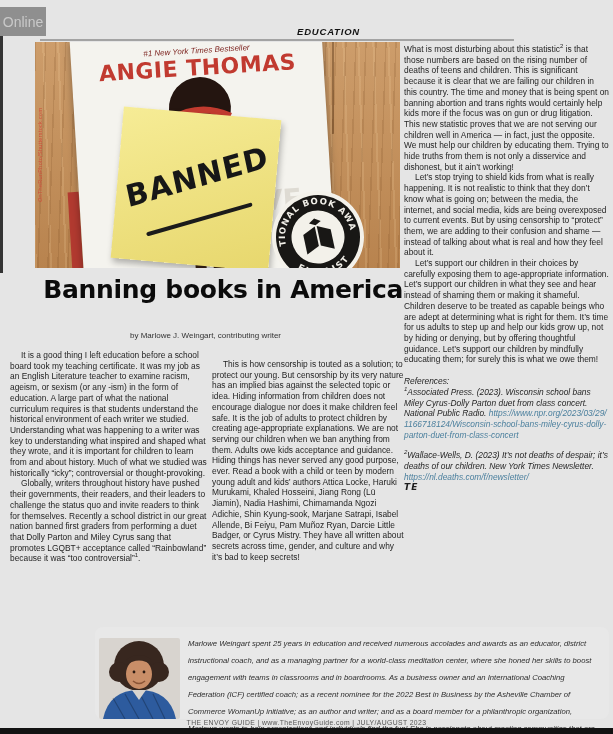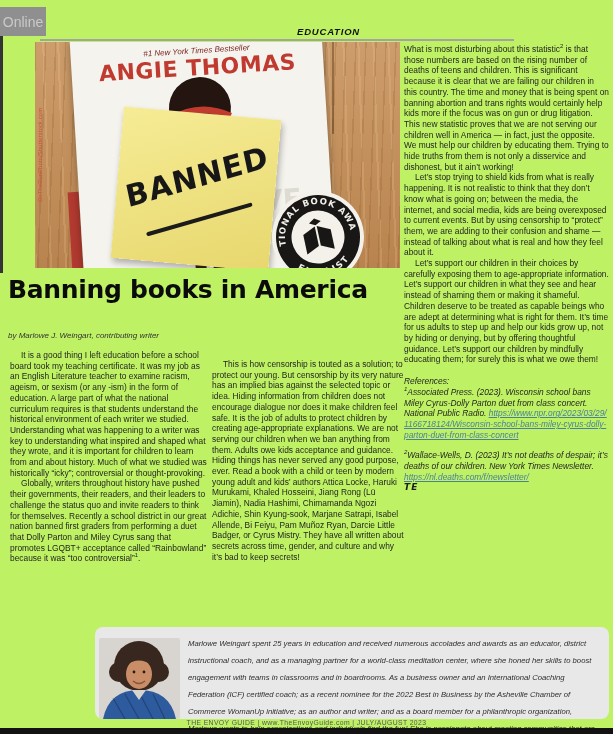--- a/index.html
+++ b/index.html
@@ -1,18 +1,18 @@
 <!DOCTYPE html>
 <html><head>
 <meta charset="utf-8">
 <style>
   * { margin:0; padding:0; box-sizing:border-box; }
   html,body { background:#ffffff; }
   .page {
-    position:relative; width:613px; height:734px; background:#bef264;
+    position:relative; width:613px; height:734px; background:#e5e5e5;
     overflow:hidden; font-family:"Liberation Sans", sans-serif; margin:0 auto;
   }
   
   .online-badge {
     position:absolute; left:0; top:7px; width:46px; height:29px;
     background:#8f8f8f; color:#c9c9c9; font-size:14px;
     display:flex; align-items:center; justify-content:center; z-index:9;
   }
   .left-strip { position:absolute; left:0; top:7px; width:3px; height:266px; background:#343434; z-index:8; }
 
@@ -62,45 +62,45 @@
   }
   .seal { position:absolute; left:235px; top:147px; width:96px; height:96px; transform:rotate(-12deg); }
   .seal text { font-family:"DejaVu Sans", sans-serif; }
   .photo-credit {
     position:absolute; left:2px; top:0; height:226px; writing-mode:vertical-rl;
     transform:rotate(180deg); font-size:5.5px; letter-spacing:.3px; color:#cf4c3b; text-align:center;
   }
 
   
   .title {
-    position:absolute; left:8px; top:275px; width:395px; text-align:left;
+    position:absolute; left:8px; top:275px; width:395px; text-align:right;
     font-family:"DejaVu Sans", sans-serif; font-weight:bold; font-size:25px;
     letter-spacing:-.3px; color:#0b0b0b;
   }
   .subtitle {
     position:absolute; left:8px; top:306px; width:395px; text-align:center;
     font-family:"DejaVu Sans", sans-serif; font-weight:bold; font-style:italic; font-size:15.5px; color:#101010;
   }
   .byline {
-    position:absolute; left:8px; top:331px; width:395px; 
-    font-style:italic; font-size:8px; color:#333;
+    position:absolute; left:8px; top:331px; width:395px; text-align:center;
+    font-size:8px; color:#333;
   }
 
   
   .col { position:absolute; font-size:8.4px; line-height:10.7px; color:#1f1f1f; }
   .col1 { left:10px;  top:350px; width:197px; }
   .col2 { left:212px; top:359px; width:193px; }
   .col3 { left:404px; top:44px;  width:205px; }
   .para { text-indent:11px; }
   .para.flush { text-indent:0; }
   sup { font-size:6px; line-height:0; vertical-align:super; }
 
   .refs-heading { font-weight:normal; font-style:italic; margin-top:11px; }
   .ref { font-style:italic; margin-bottom:10px; }
-  .link { color:#4a7f9d; text-decoration:underline; word-break:break-all; cursor:pointer; }
+  .link { color:#4a7f9d; word-break:break-all; cursor:pointer; }
   .end-mark { font-weight:bold; font-size:9px; letter-spacing:1px; color:#1e1e1e; font-family:"DejaVu Sans", sans-serif; }
 
   
   .bio-box {
     position:absolute; left:95px; top:627px; width:514px; height:92px;
     background:#e8e8e8; border-radius:8px;
   }
   .bio-photo { position:absolute; left:4px; top:11px; width:81px; height:81px; overflow:hidden; border-radius:2px; }
   .bio-text {
     position:absolute; left:93px; top:8px; width:414px;

